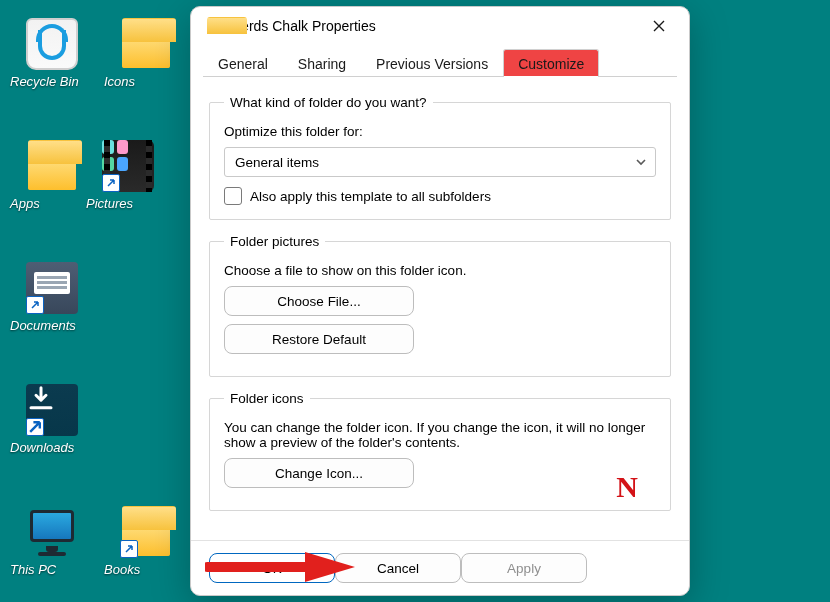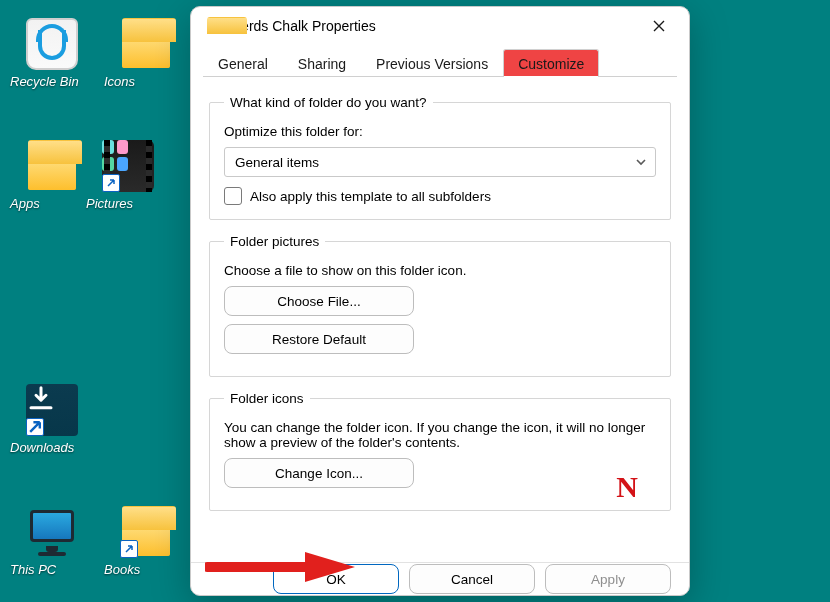--- a/index.html
+++ b/index.html
@@ -263,22 +263,22 @@
     font-weight: 900;
     font-size: 30px;
     color: #d31217;
     letter-spacing: -2px;
   }
 
   .group-icons { position: relative; }
 
   .bottom-bar {
     border-top: 1px solid #e2e2e2;
-    padding: 1px 18px;
-    display:flex; justify-content:flex-end; gap:10px;
+    padding: 12px 18px;
+    display:flex; justify-content:flex-start; 
   }
   .bottom-bar .btn { min-width: 96px; height:28px; }
   .btn.primary-outline { border:1px solid #0067c0; background:#fff; }
   .btn.disabled { color:#8f8f8f; cursor:default; }
 
   
   .arrow-annot {
     position: absolute;
     left: 205px;
     bottom: 18px;
@@ -300,20 +300,30 @@
 
   <div class="desktop-icon" style="left:10px; top:140px;">
     <span class="ico ico-folder">
       <span class="tab"></span>
         <span class="back"></span>
         <span class="front"></span>
     </span>
     <span>Apps</span>
   </div>
 
+  <div class="desktop-icon" style="left:10px; top:262px;">
+    <span class="ico ico-doc">
+      <span class="shortcut-badge">
+        <svg viewBox="0 0 10 10">
+            <path d="M2 8 L8 2 M8 2 H4 M8 2 V6" stroke="#0a63c2" stroke-width="1.5" fill="none"></path>
+          </svg>
+      </span>
+    </span>
+    <span>Documents</span>
+  </div>
 
   <div class="desktop-icon" style="left:10px; top:384px;">
     <span class="ico ico-dl">
       <svg viewBox="0 0 24 24">
           <path d="M12 3v10m0 0 4-4m-4 4-4-4M4 19h16" stroke="#fff" stroke-width="2.4" fill="none" stroke-linecap="round"></path>
         </svg>
       <span class="shortcut-badge">
         <svg viewBox="0 0 10 10">
             <path d="M2 8 L8 2 M8 2 H4 M8 2 V6" stroke="#0a63c2" stroke-width="1.5" fill="none"></path>
           </svg>

